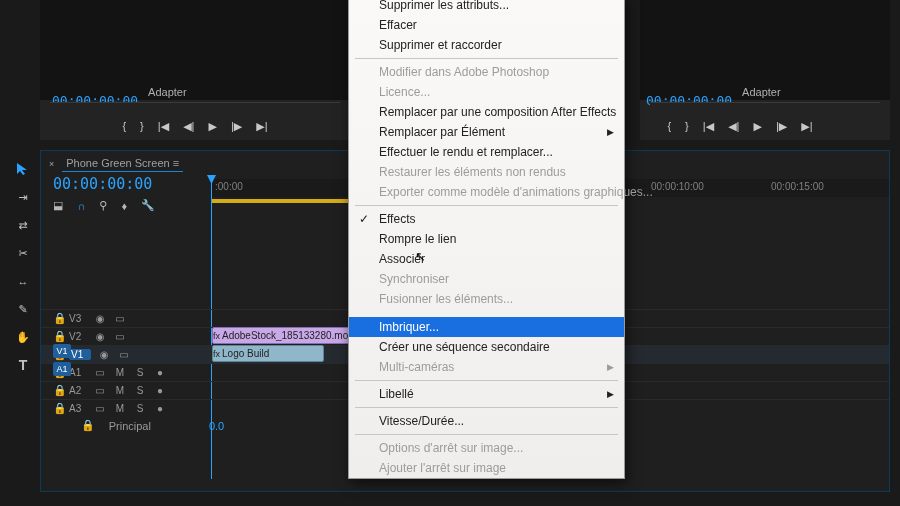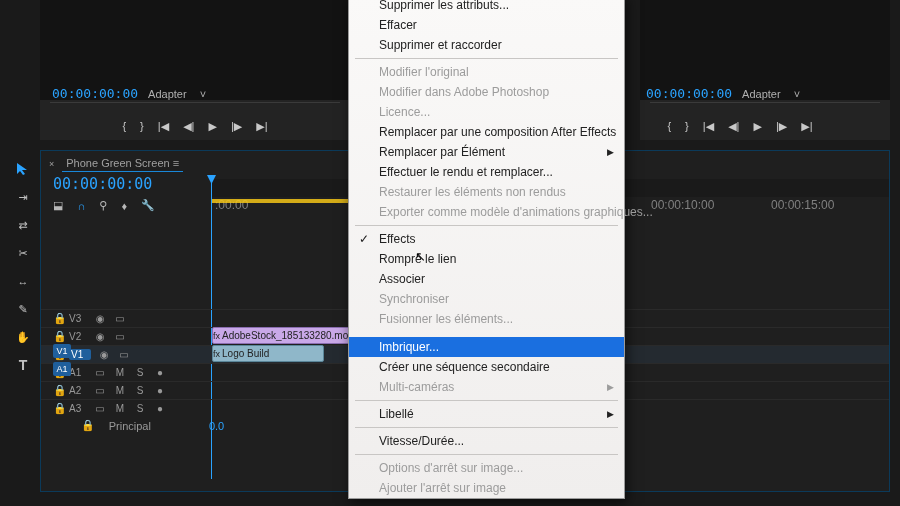--- a/index.html
+++ b/index.html
@@ -4,39 +4,39 @@
 <style>
   html,body{margin:0;padding:0;width:900px;height:506px;background:#1a1a1a;font-family:Arial,Helvetica,sans-serif;font-size:11px;color:#d0d0d0;overflow:hidden;position:relative;}
   
   .vid-panel{position:absolute;top:0;height:140px;background:#232323;}
   .vid-left{left:40px;width:310px;}
   .vid-right{left:640px;width:250px;}
   .vid-dark{position:absolute;top:0;height:100px;background:#131313;}
   .tc-row{position:absolute;top:86px;left:12px;display:flex;align-items:center;gap:10px;}
   .vid-right .tc-row{left:6px;}
   .timecode{color:#2aa3ff;font-family:monospace;font-size:13px;}
-  .adapter{display:flex;align-items:center;gap:13px;color:#b0b0b0;}
+  .adapter{display:flex;align-items:center;gap:4px;color:#b0b0b0;flex-direction:column;}
   .ruler-top{position:absolute;top:102px;left:10px;right:10px;height:12px;background:#232323;border-top:1px solid #3a3a3a;}
   .transport{position:absolute;top:120px;left:50%;transform:translateX(-50%);display:flex;gap:14px;}
   .ticon{color:#c8c8c8;font-size:11px;}
   .vid-right .transport{left:40%;}
   
   .toolstrip{position:absolute;left:10px;top:160px;width:26px;display:flex;flex-direction:column;gap:10px;align-items:center;}
   .tool{width:18px;height:18px;display:flex;align-items:center;justify-content:center;color:#c0c0c0;}
   .tool.active{color:#2aa3ff;}
   
   .tl-panel{position:absolute;left:40px;top:150px;width:848px;height:340px;background:#1f1f1f;border:1px solid #0b3a5a;}
   .tl-header{position:absolute;left:8px;top:4px;display:flex;align-items:center;gap:8px;color:#a0a0a0;}
   .tl-header .tab{border-bottom:1px solid #1987d8;padding:2px 4px;}
   .tl-playhead-tc{position:absolute;left:12px;top:24px;color:#2aa3ff;font-family:monospace;font-size:15px;}
   .tl-toolbar{position:absolute;left:12px;top:48px;display:flex;gap:14px;align-items:center;color:#b8b8b8;}
   .tl-toolbar .on{color:#2aa3ff;}
   
   .tl-ruler{position:absolute;left:170px;right:0;top:28px;height:18px;background:#1a1a1a;}
-  .tl-ruler .t{position:absolute;top:19px;color:#808080;font-size:12px;}
+  .tl-ruler .t{position:absolute;top:2px;color:#808080;font-size:10px;}
   .yellowbar{position:absolute;left:170px;top:48px;width:140px;height:4px;background:#f5c518;opacity:.85;}
   .playhead{position:absolute;left:170px;top:28px;width:1px;height:300px;background:#2aa3ff;}
   .playhead::before{content:"";position:absolute;left:-4px;top:-4px;width:9px;height:9px;background:#2aa3ff;clip-path:polygon(0 0,100% 0,50% 100%);}
   
   .tracks{position:absolute;left:0;top:158px;width:100%;}
   .trk{height:17px;display:flex;align-items:center;gap:6px;padding-left:12px;color:#999;border-top:1px solid #2a2a2a;}
   .trk .lock{width:10px;text-align:center;}
   .trk .lab{width:18px;font-size:10px;}
   .trk .eye,.trk .spk,.trk .m,.trk .s,.trk .rec{width:14px;text-align:center;font-size:10px;}
   .trk.v1-target .lab{background:#1f5f9c;color:#fff;border-radius:2px;padding:0 2px;}
@@ -204,21 +204,20 @@
     <span>Principal</span>
     <span class="val">0.0</span>
   </div>
 </div>
 
 <div class="ctx" id="ctxmenu">
     <div class="row">Supprimer les attributs...</div>
     <div class="row">Effacer</div>
     <div class="row">Supprimer et raccorder</div>
     <div class="sep"></div>
-    <div class="row dis">Modifier l'original</div>
     <div class="row dis">Modifier dans Adobe Photoshop</div>
     <div class="row dis">Licence...</div>
     <div class="row">Remplacer par une composition After Effects</div>
     <div class="row sub">Remplacer par Élément</div>
     <div class="row">Effectuer le rendu et remplacer...</div>
     <div class="row dis">Restaurer les éléments non rendus</div>
     <div class="row dis">Exporter comme modèle d'animations graphiques...</div>
     <div class="sep"></div>
     <div class="row chk">Effects</div>
     <div class="row">Rompre le lien</div>

